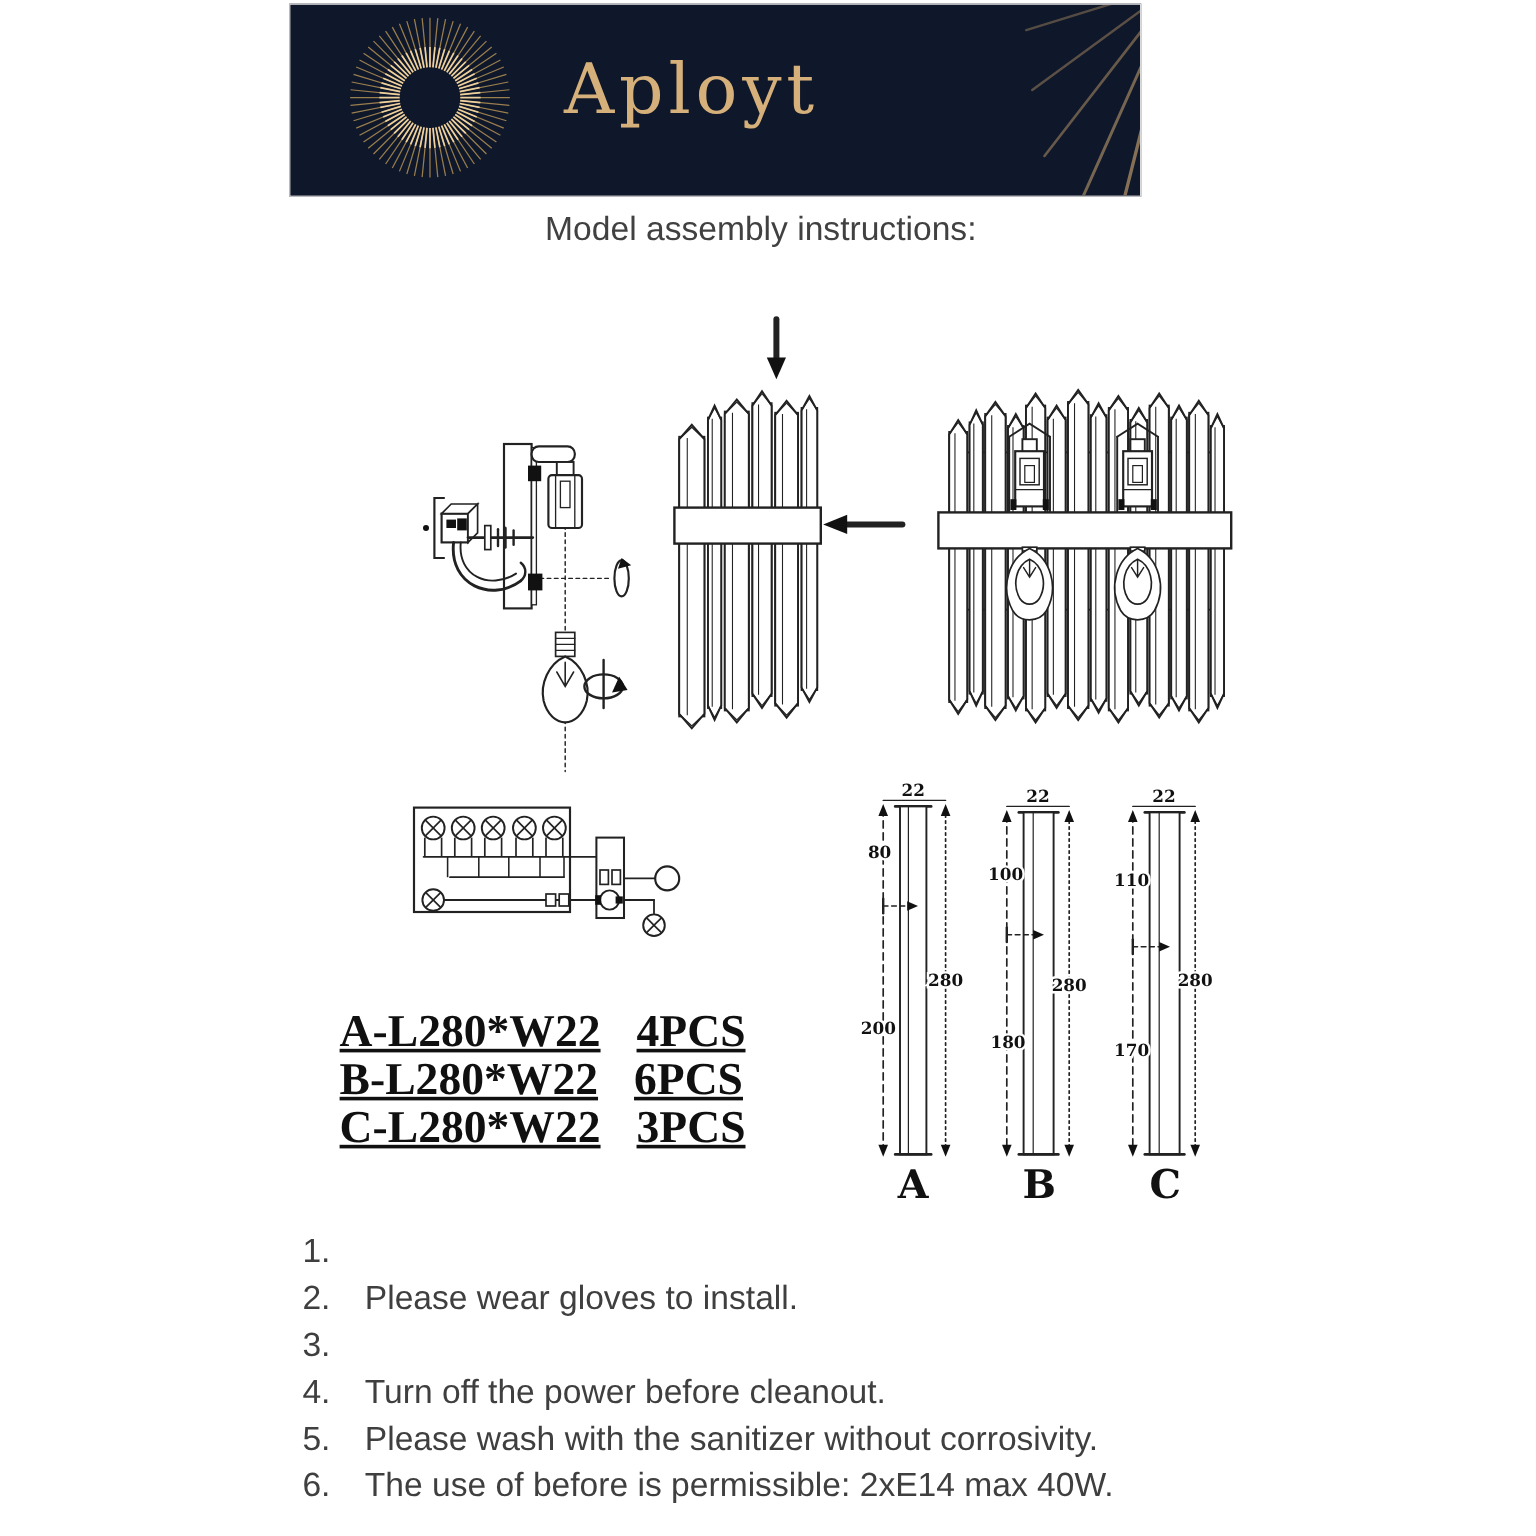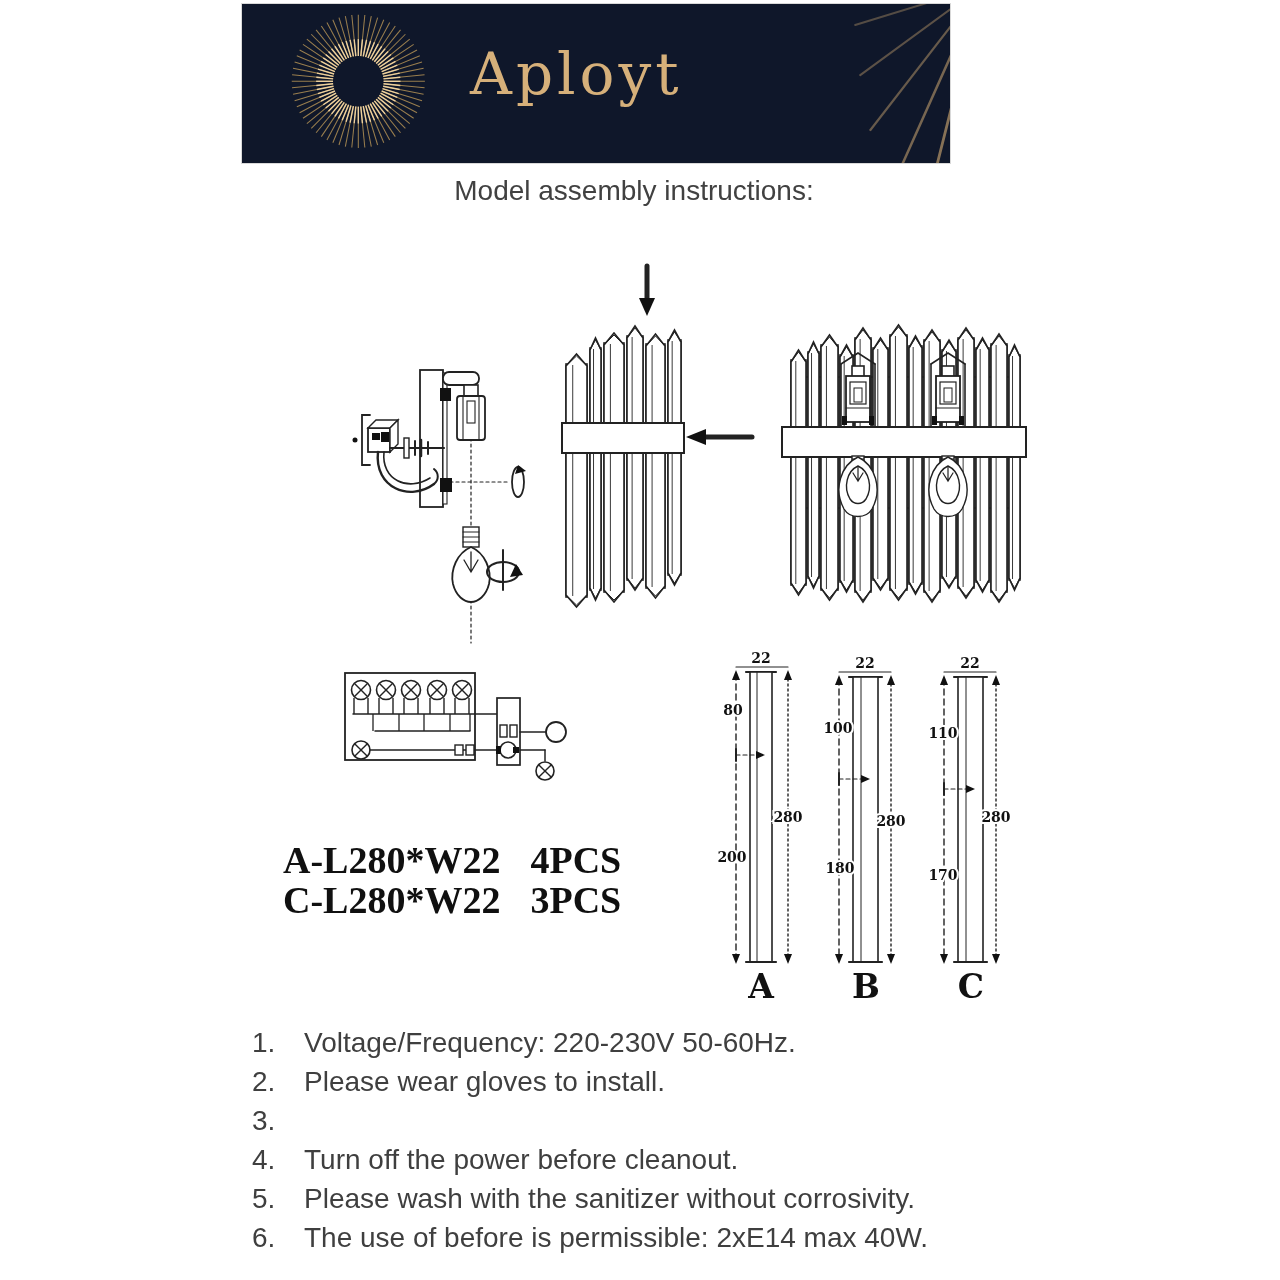--- a/index.html
+++ b/index.html
@@ -17,21 +17,21 @@
          font-size:28px;line-height:37px;color:#414141;}
   
   .svgabs{position:absolute;}
   svg .ink{stroke:#222;fill:none;stroke-linecap:round;}
   svg .inkf{stroke:#222;fill:#fff;}
   svg text{font-family:"DejaVu Serif",serif;font-weight:bold;fill:#111;}
   .dimnum{font-size:14px;paint-order:stroke;stroke:#fff;stroke-width:4px;}
   .dimlabel{font-size:33px;}
   
   .parts{position:absolute;left:283px;top:840px;font-family:"Liberation Serif",serif;
-         font-weight:700;font-size:38px;color:#101010;line-height:40px;}
+         font-weight:700;font-size:38px;color:#101010;line-height:40px;text-decoration:underline;}
   .parts .row{display:flex;gap:30px;}
   
   .instr{position:absolute;left:252px;top:1023px;width:820px;font-size:28px;line-height:39px;color:#3f3f3f;}
   .instr .row{display:flex;}
   .instr .num{width:52px;flex:none;}
 </style>
 </head>
 <body>
 
 <div class="page">
@@ -426,20 +426,24 @@
         <line x1="203.637" y1="122.363" x2="216.363" y2="109.637" stroke="#222" stroke-width="1.4"></line>
       </g>
   </svg>
 
   <div class="parts">
     <div class="row">
       <span>A-L280*W22</span>
       <span>4PCS</span>
     </div>
     <div class="row">
+      <span>B-L280*W22</span>
+      <span>6PCS</span>
+    </div>
+    <div class="row">
       <span>C-L280*W22</span>
       <span>3PCS</span>
     </div>
   </div>
 
   <svg class="svgabs" style="left:715px;top:650px" width="300" height="355" viewBox="0 0 300 355">
 
     <g>
       <line class="ink" x1="31" y1="22" x2="61" y2="22" stroke-width="2.2"></line>
       <rect class="inkf" x="35" y="22" width="22" height="290" stroke-width="1.6"></rect>
@@ -503,21 +507,20 @@
       <path d="M281,25 L277,35 L285,35 Z" fill="#111"></path>
       <path d="M281,314 L277,304 L285,304 Z" fill="#111"></path>
       <text class="dimnum" x="281" y="172" text-anchor="middle">280</text>
       <text class="dimlabel" x="256" y="348" text-anchor="middle">C</text>
     </g>
   </svg>
 
   <div class="instr">
     <div class="row">
       <span class="num">1.</span>
-      <span>Voltage/Frequency: 220-230V 50-60Hz.</span>
     </div>
     <div class="row">
       <span class="num">2.</span>
       <span>Please wear gloves to install.</span>
     </div>
     <div class="row">
       <span class="num">3.</span>
     </div>
     <div class="row">
       <span class="num">4.</span>

